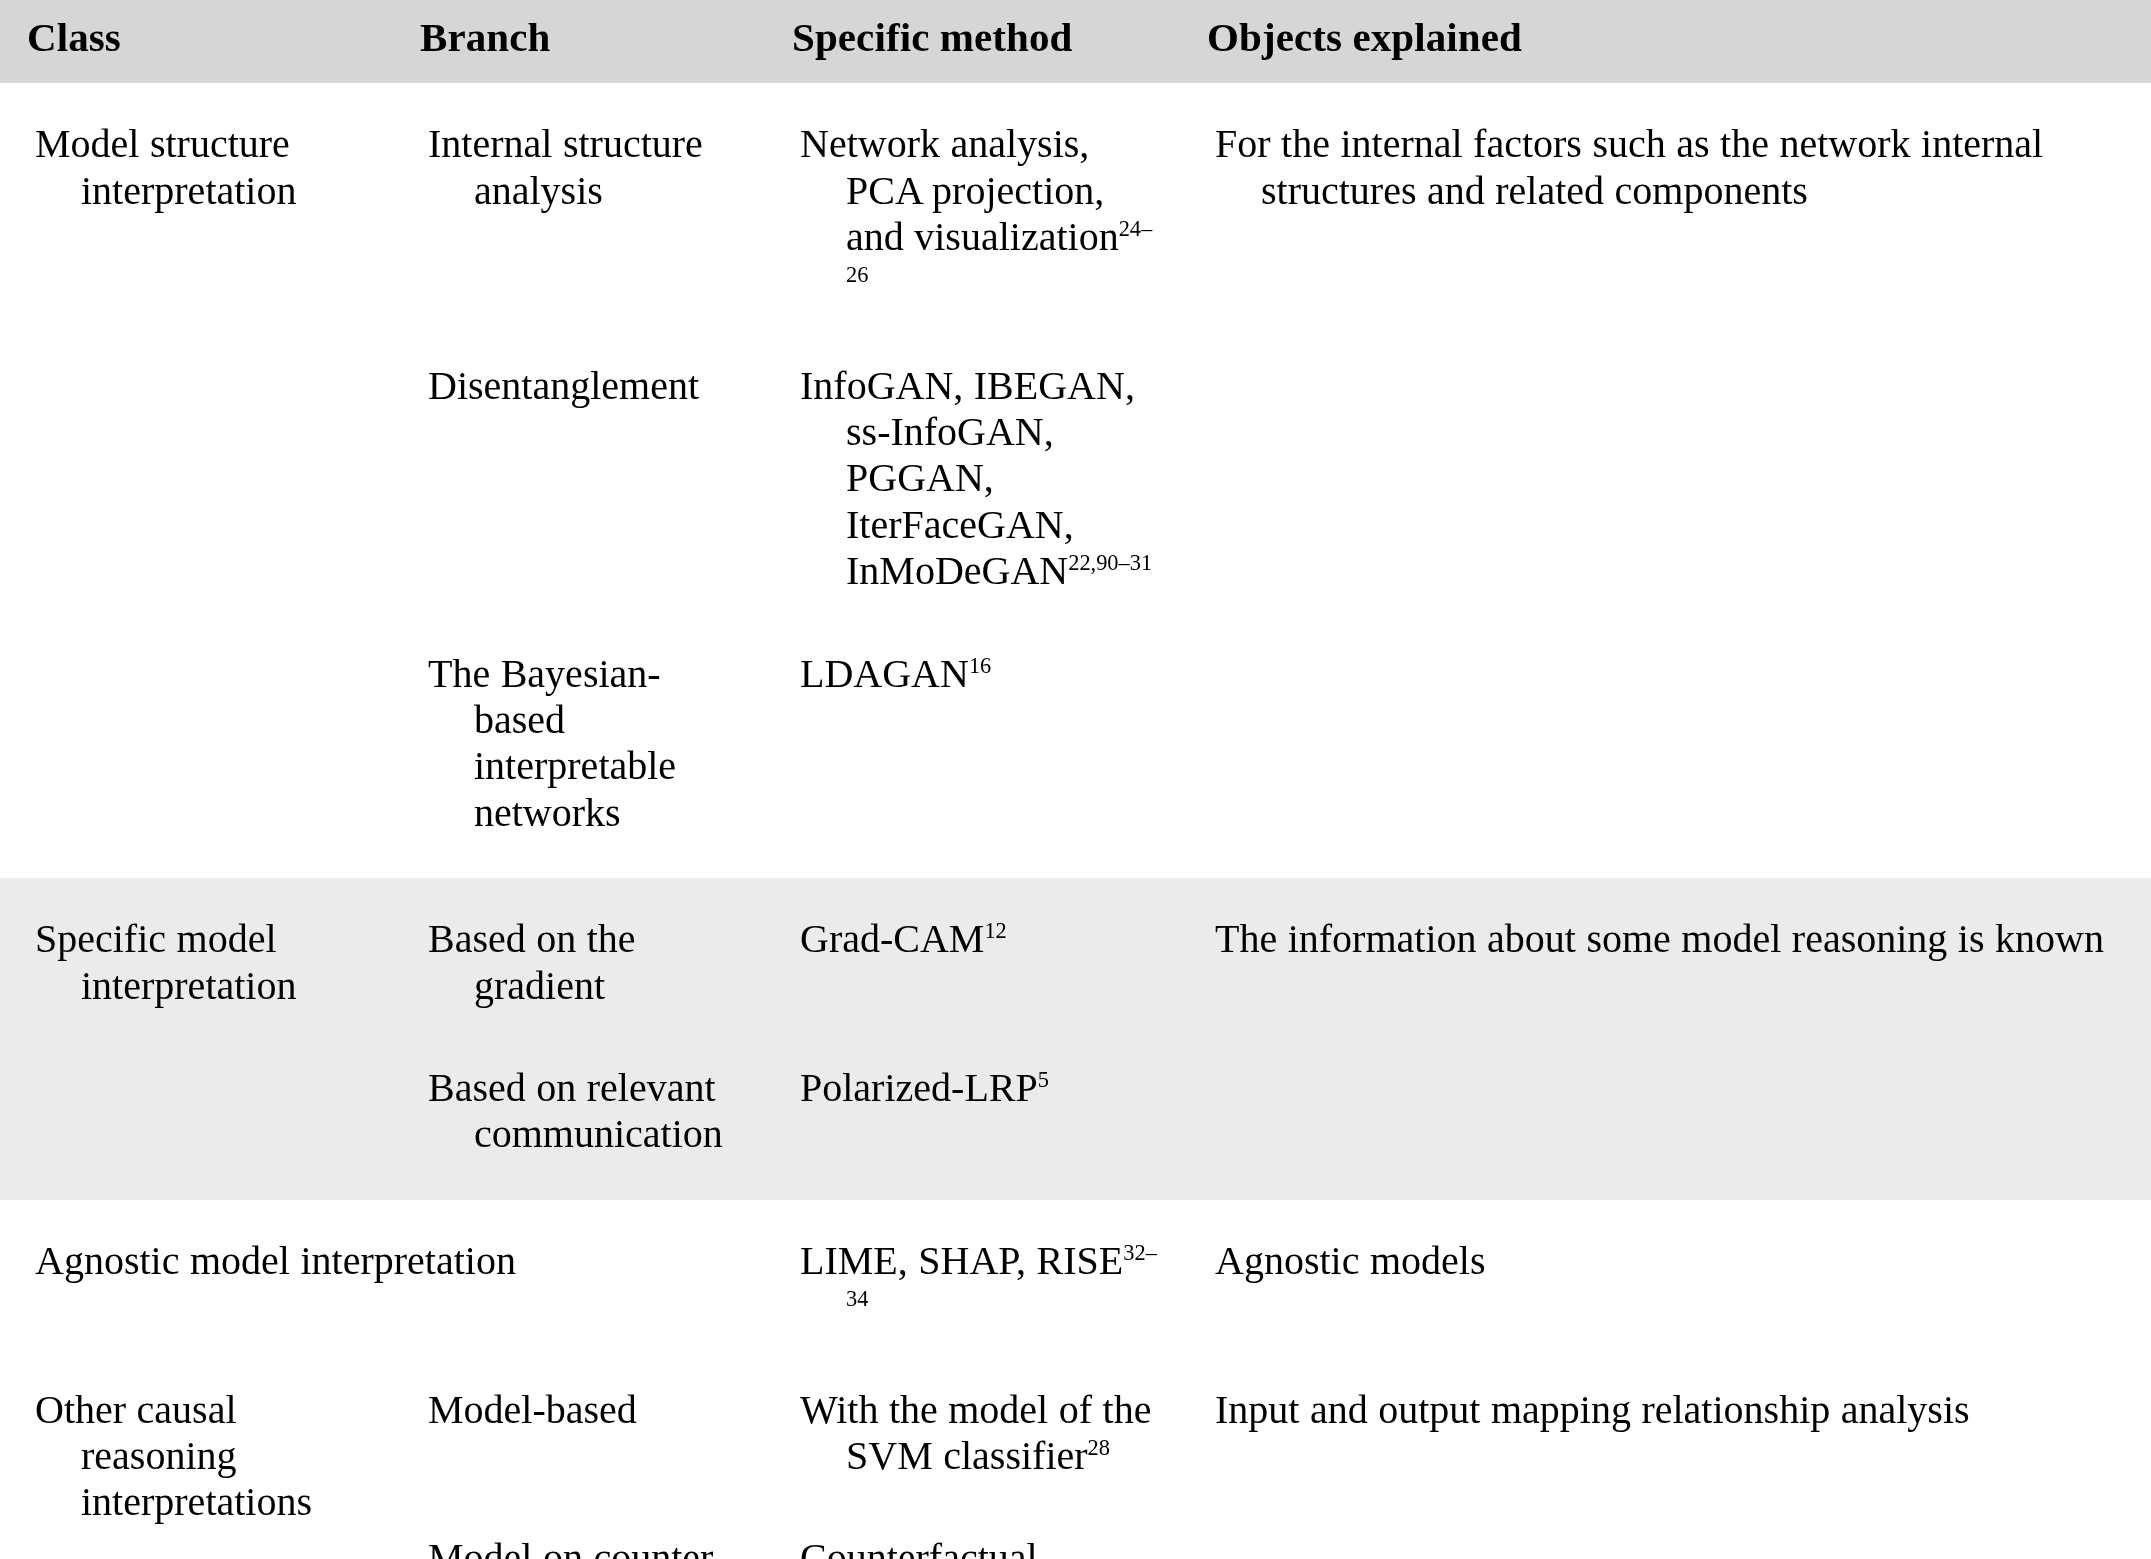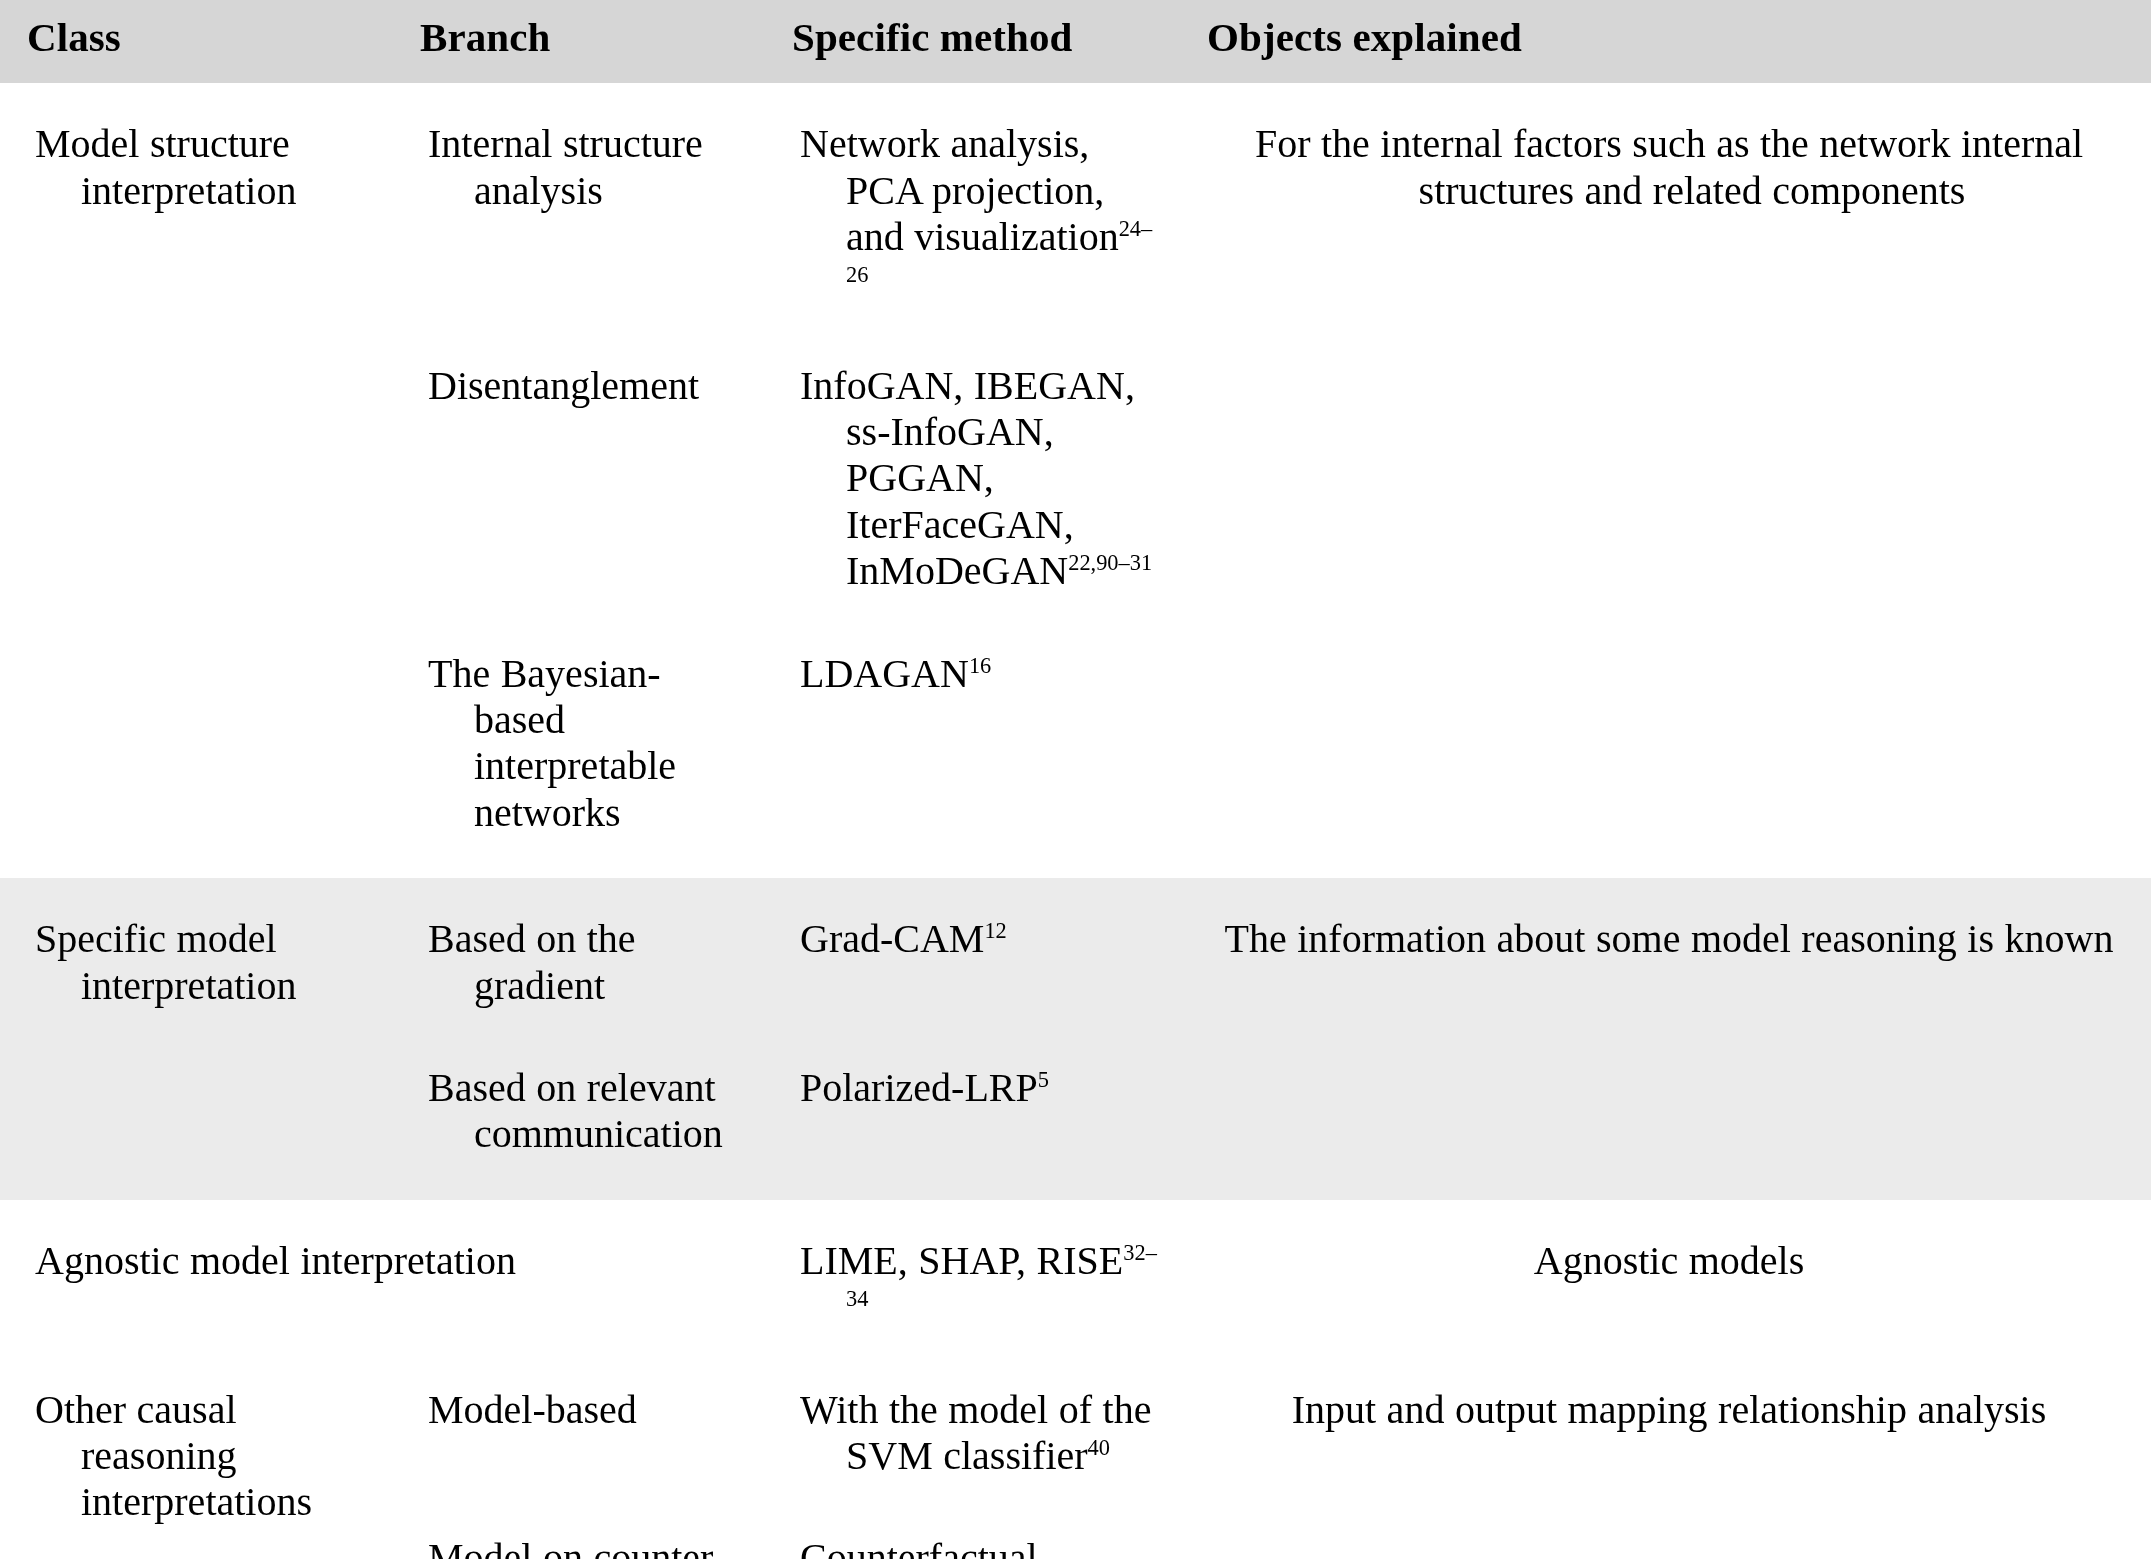--- a/index.html
+++ b/index.html
@@ -64,21 +64,21 @@
   .cell-p {
     padding-left: 46px;
     text-indent: -46px;
     margin: 8px;
     word-spacing: 0.5px;
   }
 
   td.c-class   { padding: 0 18px 0 27px; }
   td.c-branch  { padding: 0 18px 0 24px; }
   td.c-method  { padding: 0 18px 0 24px; }
-  td.c-objects { padding: 0 20px 0 20px; text-align: center; }
+  td.c-objects { padding: 0 20px 0 20px; }
 
   
   tr.band-top td     { padding-top: 30px; }
   tr.row-gap td      { padding-top: 40px; }
   tr.band-bottom td  { padding-bottom: 34px; }
 
   
   tr.shaded td { background: #ebebeb; }
 
   
@@ -195,21 +195,21 @@
       </tr>
 
       <tr class="row-gap">
         <td class="c-class" rowspan="2">
           <p class="cell-p">Other causal reasoning interpretations</p>
         </td>
         <td class="c-branch">
           <p class="cell-p">Model-based</p>
         </td>
         <td class="c-method">
-          <p class="cell-p"><span>With the model of the SVM classifier</span><sup class="cite">40</sup></p>
+          <p class="cell-p"><span>With the model of the SVM classifier</span><sup class="cite">28</sup></p>
         </td>
         <td class="c-objects" rowspan="2">
           <p class="cell-p">Input and output mapping relationship analysis</p>
         </td>
       </tr>
       <tr class="row-gap band-bottom">
         <td class="c-branch">
           <p class="cell-p">Model on counter-facts</p>
         </td>
         <td class="c-method">

